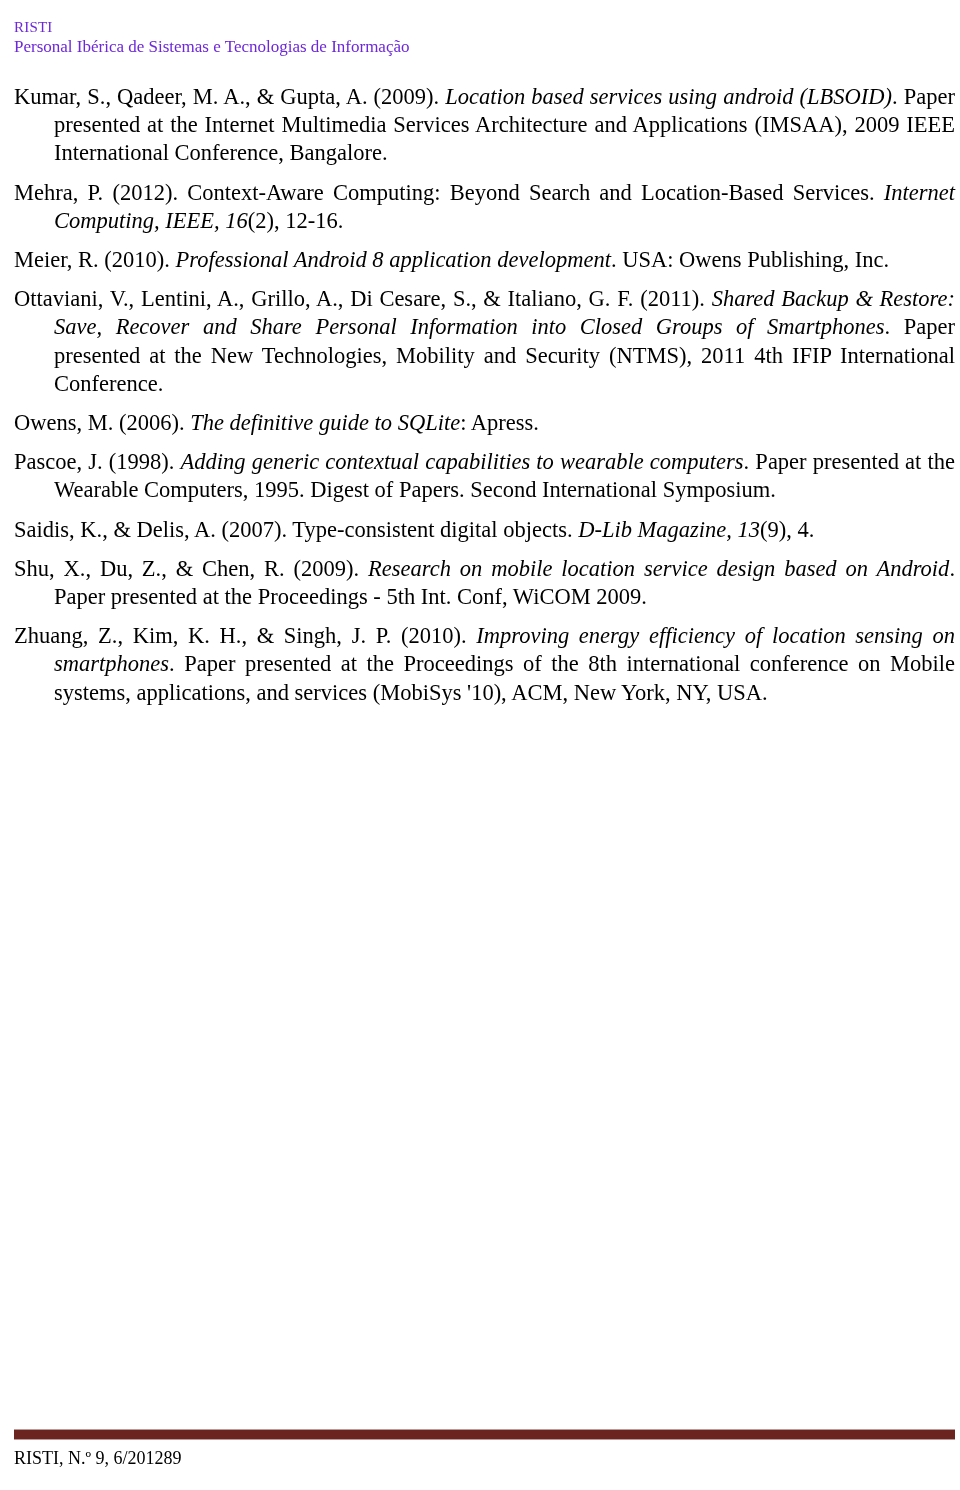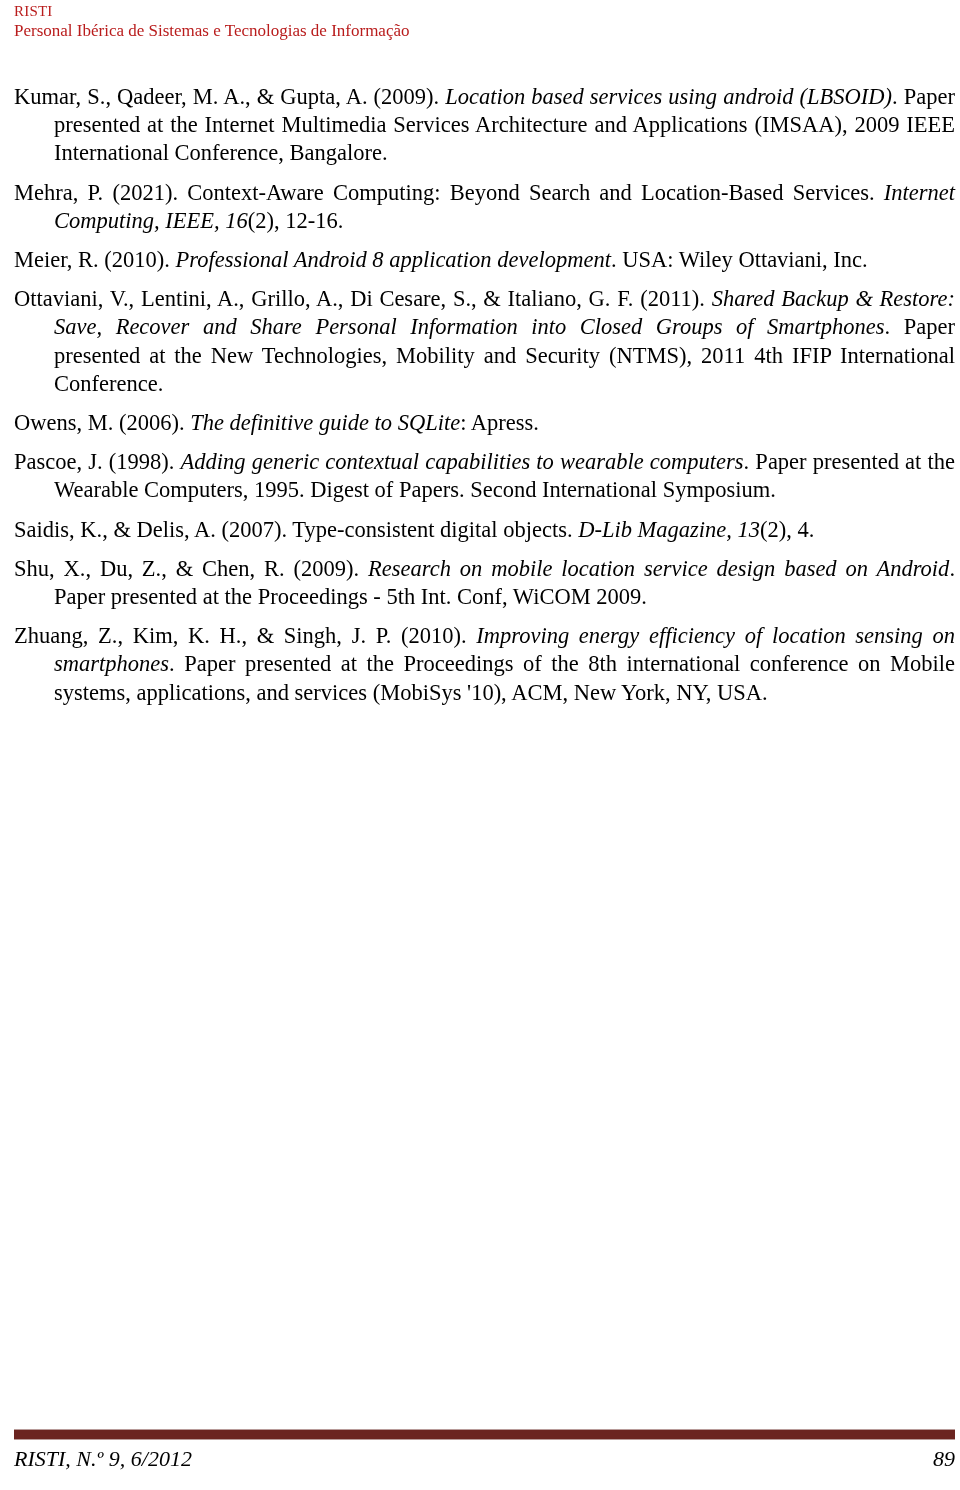--- a/index.html
+++ b/index.html
@@ -68,45 +68,43 @@
     width: 100%;
     height: 9px;
     background: #6b2420;
     border-top: 1px solid #b89b99;
     border-bottom: 1px solid #b89b99;
     box-sizing: content-box;
     margin-bottom: 5px;
   }
   .footer-row {
     display: flex;
-    justify-content: space-between;
     align-items: baseline;
-    font-size: 22px;
+    font-size: 18px;
     line-height: 27px;
-    font-style: italic;
   }
   .footer-left { white-space: pre; }
   .footer-right { white-space: pre; }
 </style>
 </head>
 <body>
 
-<div class="page-header" style="color: #b91c1c;">
+<div class="page-header" style="color: #6d28d9; margin-top: 16px;">
   <span class="hdr-journal">RISTI</span>
   <span class="hdr-subtitle">Personal Ibérica de Sistemas e Tecnologias de Informação</span>
 </div>
 
 <div class="content">
     <p class="reference"><span>Kumar, S., Qadeer, M. A., &amp; Gupta, A. (2009). </span><i>Location based services using android (LBSOID)</i><span>. Paper presented at the Internet Multimedia Services Architecture and Applications (IMSAA), 2009 IEEE International Conference, Bangalore.</span></p>
-    <p class="reference"><span>Mehra, P. (2021). Context-Aware Computing: Beyond Search and Location-Based Services. </span><i>Internet Computing, IEEE, 16</i><span>(2), 12-16.</span></p>
-    <p class="reference"><span>Meier, R. (2010). </span><i>Professional Android 8 application development</i><span>. USA: Wiley Ottaviani, Inc.</span></p>
+    <p class="reference"><span>Mehra, P. (2012). Context-Aware Computing: Beyond Search and Location-Based Services. </span><i>Internet Computing, IEEE, 16</i><span>(2), 12-16.</span></p>
+    <p class="reference"><span>Meier, R. (2010). </span><i>Professional Android 8 application development</i><span>. USA: Owens Publishing, Inc.</span></p>
     <p class="reference"><span>Ottaviani, V., Lentini, A., Grillo, A., Di Cesare, S., &amp; Italiano, G. F. (2011). </span><i>Shared Backup &amp; Restore: Save, Recover and Share Personal Information into Closed Groups of Smartphones</i><span>. Paper presented at the New Technologies, Mobility and Security (NTMS), 2011 4th IFIP International Conference.</span></p>
     <p class="reference"><span>Owens, M. (2006). </span><i>The definitive guide to SQLite</i><span>: Apress.</span></p>
     <p class="reference"><span>Pascoe, J. (1998). </span><i>Adding generic contextual capabilities to wearable computers</i><span>. Paper presented at the Wearable Computers, 1995. Digest of Papers. Second International Symposium.</span></p>
-    <p class="reference"><span>Saidis, K., &amp; Delis, A. (2007). Type-consistent digital objects. </span><i>D-Lib Magazine, 13</i><span>(2), 4.</span></p>
+    <p class="reference"><span>Saidis, K., &amp; Delis, A. (2007). Type-consistent digital objects. </span><i>D-Lib Magazine, 13</i><span>(9), 4.</span></p>
     <p class="reference"><span>Shu, X., Du, Z., &amp; Chen, R. (2009). </span><i>Research on mobile location service design based on Android</i><span>. Paper presented at the Proceedings - 5th Int. Conf, WiCOM 2009.</span></p>
     <p class="reference"><span>Zhuang, Z., Kim, K. H., &amp; Singh, J. P. (2010). </span><i>Improving energy efficiency of location sensing on smartphones</i><span>. Paper presented at the Proceedings of the 8th international conference on Mobile systems, applications, and services (MobiSys '10), ACM, New York, NY, USA.</span></p>
   </div>
 
 <div class="page-footer">
   <div class="footer-rule" style="background: rgb(107, 36, 32);"></div>
   <div class="footer-row">
     <span class="footer-left">RISTI, N.º 9, 6/2012</span>
     <span class="footer-right">89</span>
   </div>

